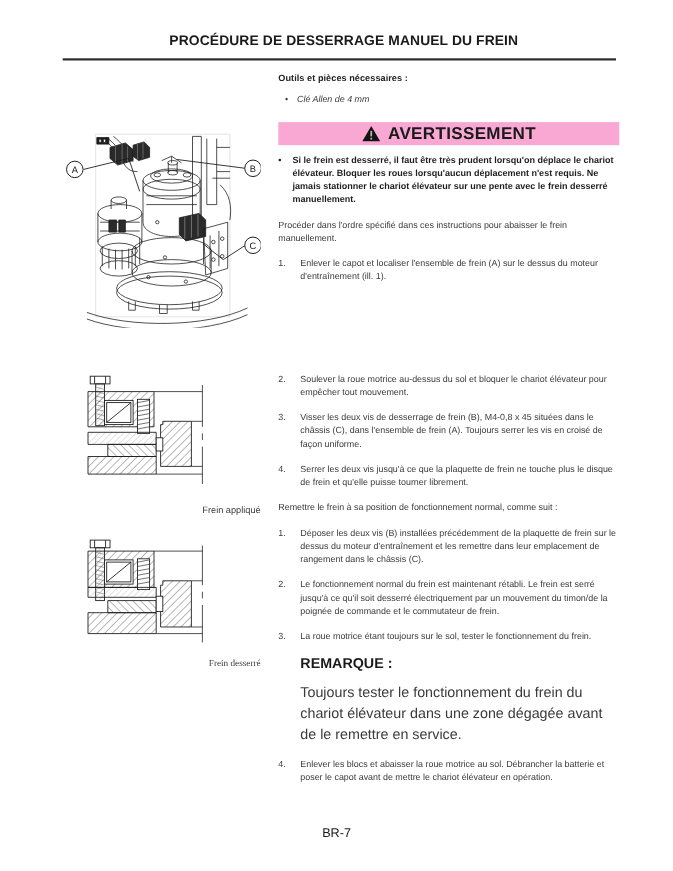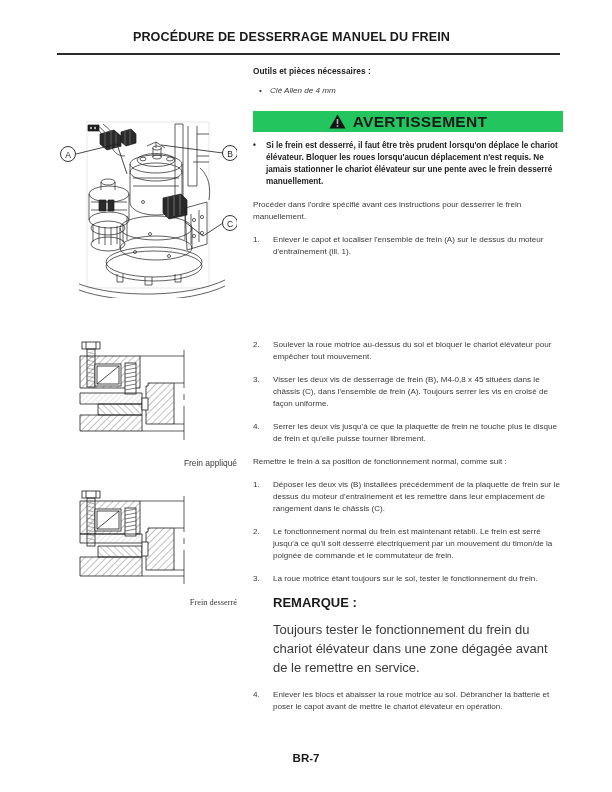--- a/index.html
+++ b/index.html
@@ -16,21 +16,21 @@
     overflow: hidden;
   }
   .page {
     position: absolute;
     inset: 0;
   }
 
   
   .page-title {
     position: absolute;
-    left: 40px;
+    left: 61px;
     top: 30px;
     width: 503px;
     text-align: center;
     font-size: 12.6px;
     font-weight: bold;
     letter-spacing: 0.1px;
     color: #1a1a1a;
   }
   .header-rule {
     position: absolute;
@@ -66,21 +66,21 @@
     flex: 0 0 17px;
     text-align: left;
     padding-left: 6px;
     box-sizing: border-box;
   }
   .bullet-row .btxt { flex: 1 1 auto; font-style: italic; }
 
   
   .warn-wrap { margin-top: 15px; }
   .warn-bar {
-    background: #22c55e;
+    background: #f9a8d4;
     height: 21px;
     display: flex;
     align-items: center;
     justify-content: center;
     gap: 7px;
   }
   .warn-tri {
     display: block;
     width: 17px;
     height: 15px;
@@ -143,21 +143,21 @@
   }
 
   
   .footer {
     position: absolute;
     left: 0;
     top: 752px;
     width: 612px;
     text-align: center;
     font-size: 11.5px;
-    font-weight: bold;
+    font-weight: normal;
     color: #1a1a1a;
   }
 
   
   .fig1 {
     position: absolute;
     left: 57px;
     top: 116px;
     width: 180px;
     height: 182px;
@@ -450,21 +450,21 @@
           <rect x="7.7" y="11.2" width="1.6" height="1.7" fill="#b4b4b4"></rect>
         </svg>
         <span class="warn-word">AVERTISSEMENT</span>
       </div>
       <div class="warn-body">
         <span class="dot">•</span>
         <span class="btxt">Si le frein est desserré, il faut être très prudent lorsqu'on déplace le chariot élévateur. Bloquer les roues lorsqu'aucun déplacement n'est requis. Ne jamais stationner le chariot élévateur sur une pente avec le frein desserré manuellement.</span>
       </div>
     </div>
 
-    <div class="para">Procéder dans l'ordre spécifié avant ces instructions pour desserrer le frein manuellement.</div>
+    <div class="para">Procéder dans l'ordre spécifié dans ces instructions pour abaisser le frein manuellement.</div>
 
     <ol class="steps">
       <li>
         <span class="num">1.</span>
         <span class="txt">Enlever le capot et localiser l'ensemble de frein (A) sur le dessus du moteur d'entraînement (ill. 1).</span>
       </li>
     </ol>
 
     <div style="height:70px"></div>
 

